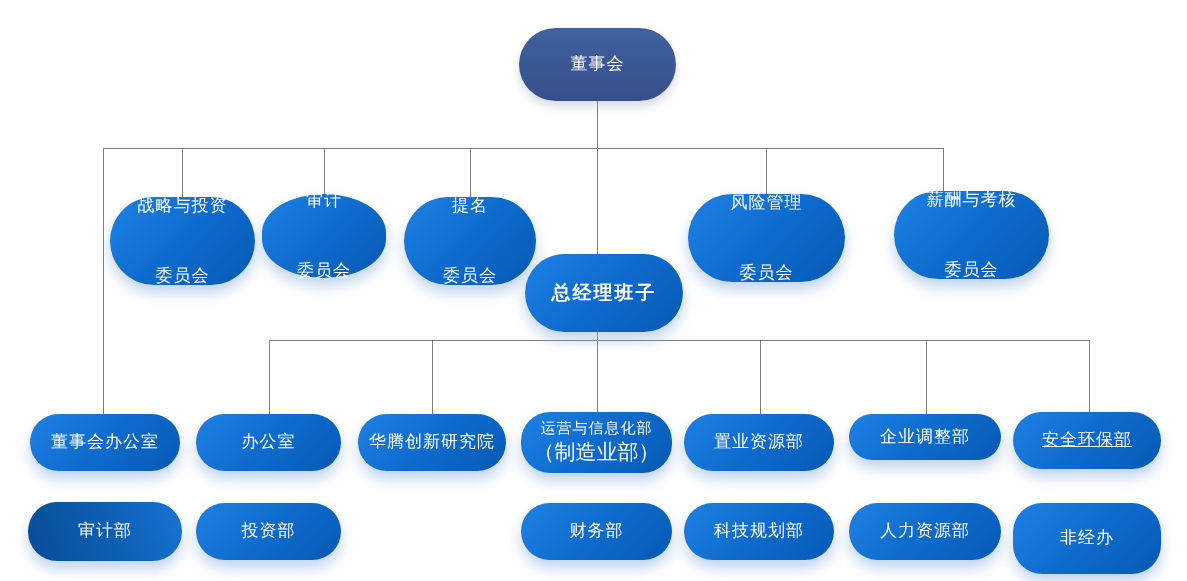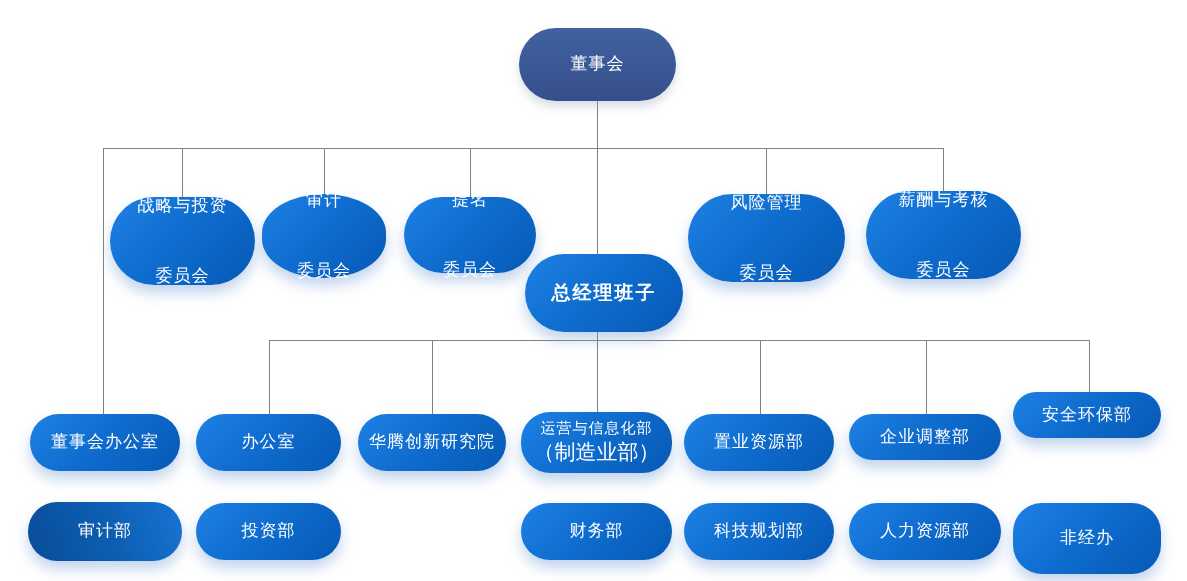--- a/index.html
+++ b/index.html
@@ -59,29 +59,29 @@
   </div>
 
   <div class="node blue committee" style="left:110px;top:197px;width:145px;height:88px;">
     <span class="lbl">战略与投资</span>
     <span class="lbl">委员会</span>
   </div>
   <div class="node blue committee" style="left:262px;top:194px;width:124px;height:84px;border-radius:50%/46%;">
     <span class="lbl">审计</span>
     <span class="lbl">委员会</span>
   </div>
-  <div class="node blue committee" style="left:404px;top:197px;width:132px;height:76px;">
+  <div class="node blue committee" style="left:404px;top:197px;width:132px;height:88px;">
     <span class="lbl">提名</span>
     <span class="lbl">委员会</span>
   </div>
   <div class="node blue committee" style="left:688px;top:194px;width:157px;height:88px;">
     <span class="lbl">风险管理</span>
     <span class="lbl">委员会</span>
   </div>
-  <div class="node blue committee" style="left:866px;top:191px;width:155px;height:88px;">
+  <div class="node blue committee" style="left:894px;top:191px;width:155px;height:88px;">
     <span class="lbl">薪酬与考核</span>
     <span class="lbl">委员会</span>
   </div>
 
   <div class="node blue gm" style="left:525px;top:254px;width:158px;height:78px;">
     <span class="lbl">总经理班子</span>
   </div>
 
   <div class="node blue dept" style="left:30px;top:414px;width:150px;height:57px;">
     <span class="lbl">董事会办公室</span>
@@ -95,21 +95,21 @@
   <div class="node blue dept" style="left:521px;top:412px;width:151px;height:61px;font-size:15px;">
     <span class="lbl">运营与信息化部</span>
     <span class="lbl sub2">（制造业部）</span>
   </div>
   <div class="node blue dept" style="left:684px;top:414px;width:150px;height:57px;">
     <span class="lbl">置业资源部</span>
   </div>
   <div class="node blue dept" style="left:849px;top:414px;width:152px;height:46px;">
     <span class="lbl">企业调整部</span>
   </div>
-  <div class="node blue dept" style="left:1013px;top:392px;width:148px;height:46px;">
+  <div class="node blue dept" style="left:1013px;top:412px;width:148px;height:57px;text-decoration:underline;">
     <span class="lbl">安全环保部</span>
   </div>
 
   <div class="node audit-dark dept" style="left:28px;top:502px;width:154px;height:59px;">
     <span class="lbl">审计部</span>
   </div>
   <div class="node blue dept" style="left:196px;top:503px;width:145px;height:57px;">
     <span class="lbl">投资部</span>
   </div>
   <div class="node blue dept" style="left:521px;top:503px;width:151px;height:57px;">

